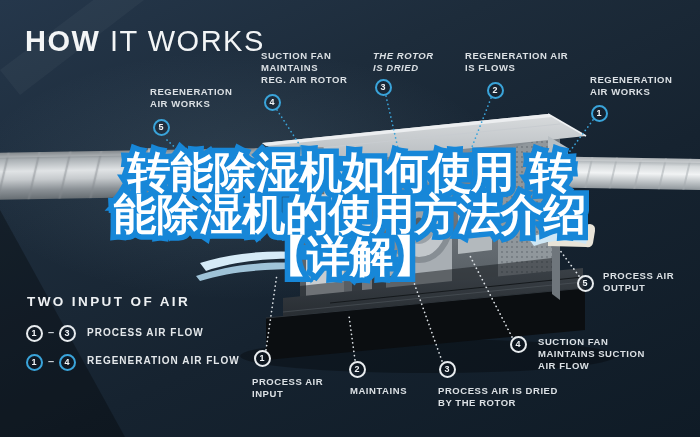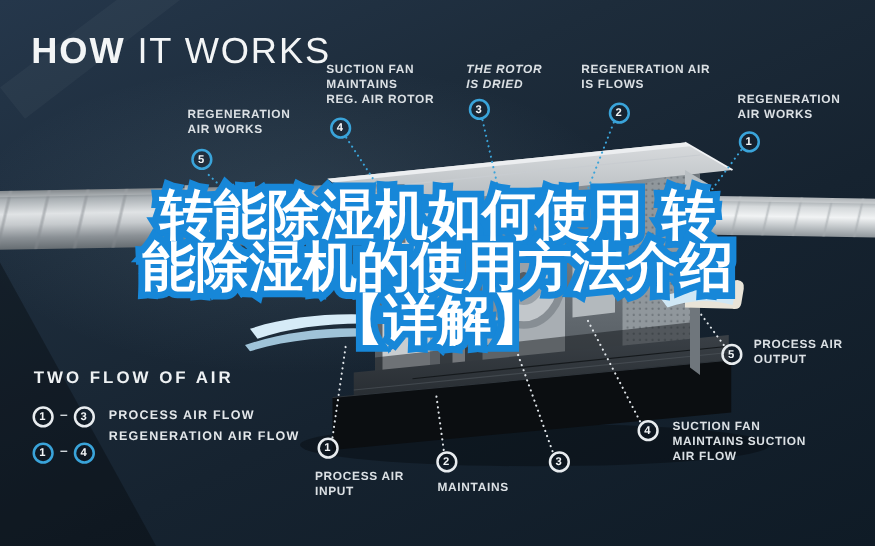--- a/index.html
+++ b/index.html
@@ -186,45 +186,49 @@
     <div>PROCESS AIR</div>
     <div>INPUT</div>
   </div>
 
   <div class="circ white" style="left:348.5px;top:360.5px;">2</div>
   <div class="lbl" style="left:350px;top:385px;">
     <div>MAINTAINS</div>
   </div>
 
   <div class="circ white" style="left:438.5px;top:360.5px;">3</div>
+  <div class="lbl" style="left:438px;top:385px;">
+    <div>PROCESS AIR IS DRIED</div>
+    <div>BY THE ROTOR</div>
+  </div>
 
   <div class="circ white" style="left:509.5px;top:335.5px;">4</div>
   <div class="lbl" style="left:538px;top:336px;">
     <div>SUCTION FAN</div>
     <div>MAINTAINS SUCTION</div>
     <div>AIR FLOW</div>
   </div>
 
   <div class="circ white" style="left:576.5px;top:274.5px;">5</div>
   <div class="lbl" style="left:603px;top:270px;">
     <div>PROCESS AIR</div>
     <div>OUTPUT</div>
   </div>
 
-  <div class="legend-title">TWO FLOW OF AIR</div>
+  <div class="legend-title">TWO INPUT OF AIR</div>
 
   <div class="circ white" style="left:25.5px;top:324.5px;">1</div>
   <div class="legend-dash" style="left:44px;top:326px;">–</div>
   <div class="circ white" style="left:58.5px;top:324.5px;">3</div>
   <div class="legend-label" style="left:87px;top:327px;">PROCESS AIR FLOW</div>
 
   <div class="circ blue" style="left:25.5px;top:353.5px;">1</div>
   <div class="legend-dash" style="left:44px;top:355px;">–</div>
   <div class="circ blue" style="left:58.5px;top:353.5px;">4</div>
-  <div class="legend-label" style="left:87px;top:344px;">REGENERATION AIR FLOW</div>
+  <div class="legend-label" style="left:87px;top:355px;">REGENERATION AIR FLOW</div>
 
   <div class="cn back">
     <div>转能除湿机如何使用 转</div>
     <div>能除湿机的使用方法介绍</div>
     <div>【详解】</div>
   </div>
   <div class="cn front">
     <div>转能除湿机如何使用 转</div>
     <div>能除湿机的使用方法介绍</div>
     <div>【详解】</div>

